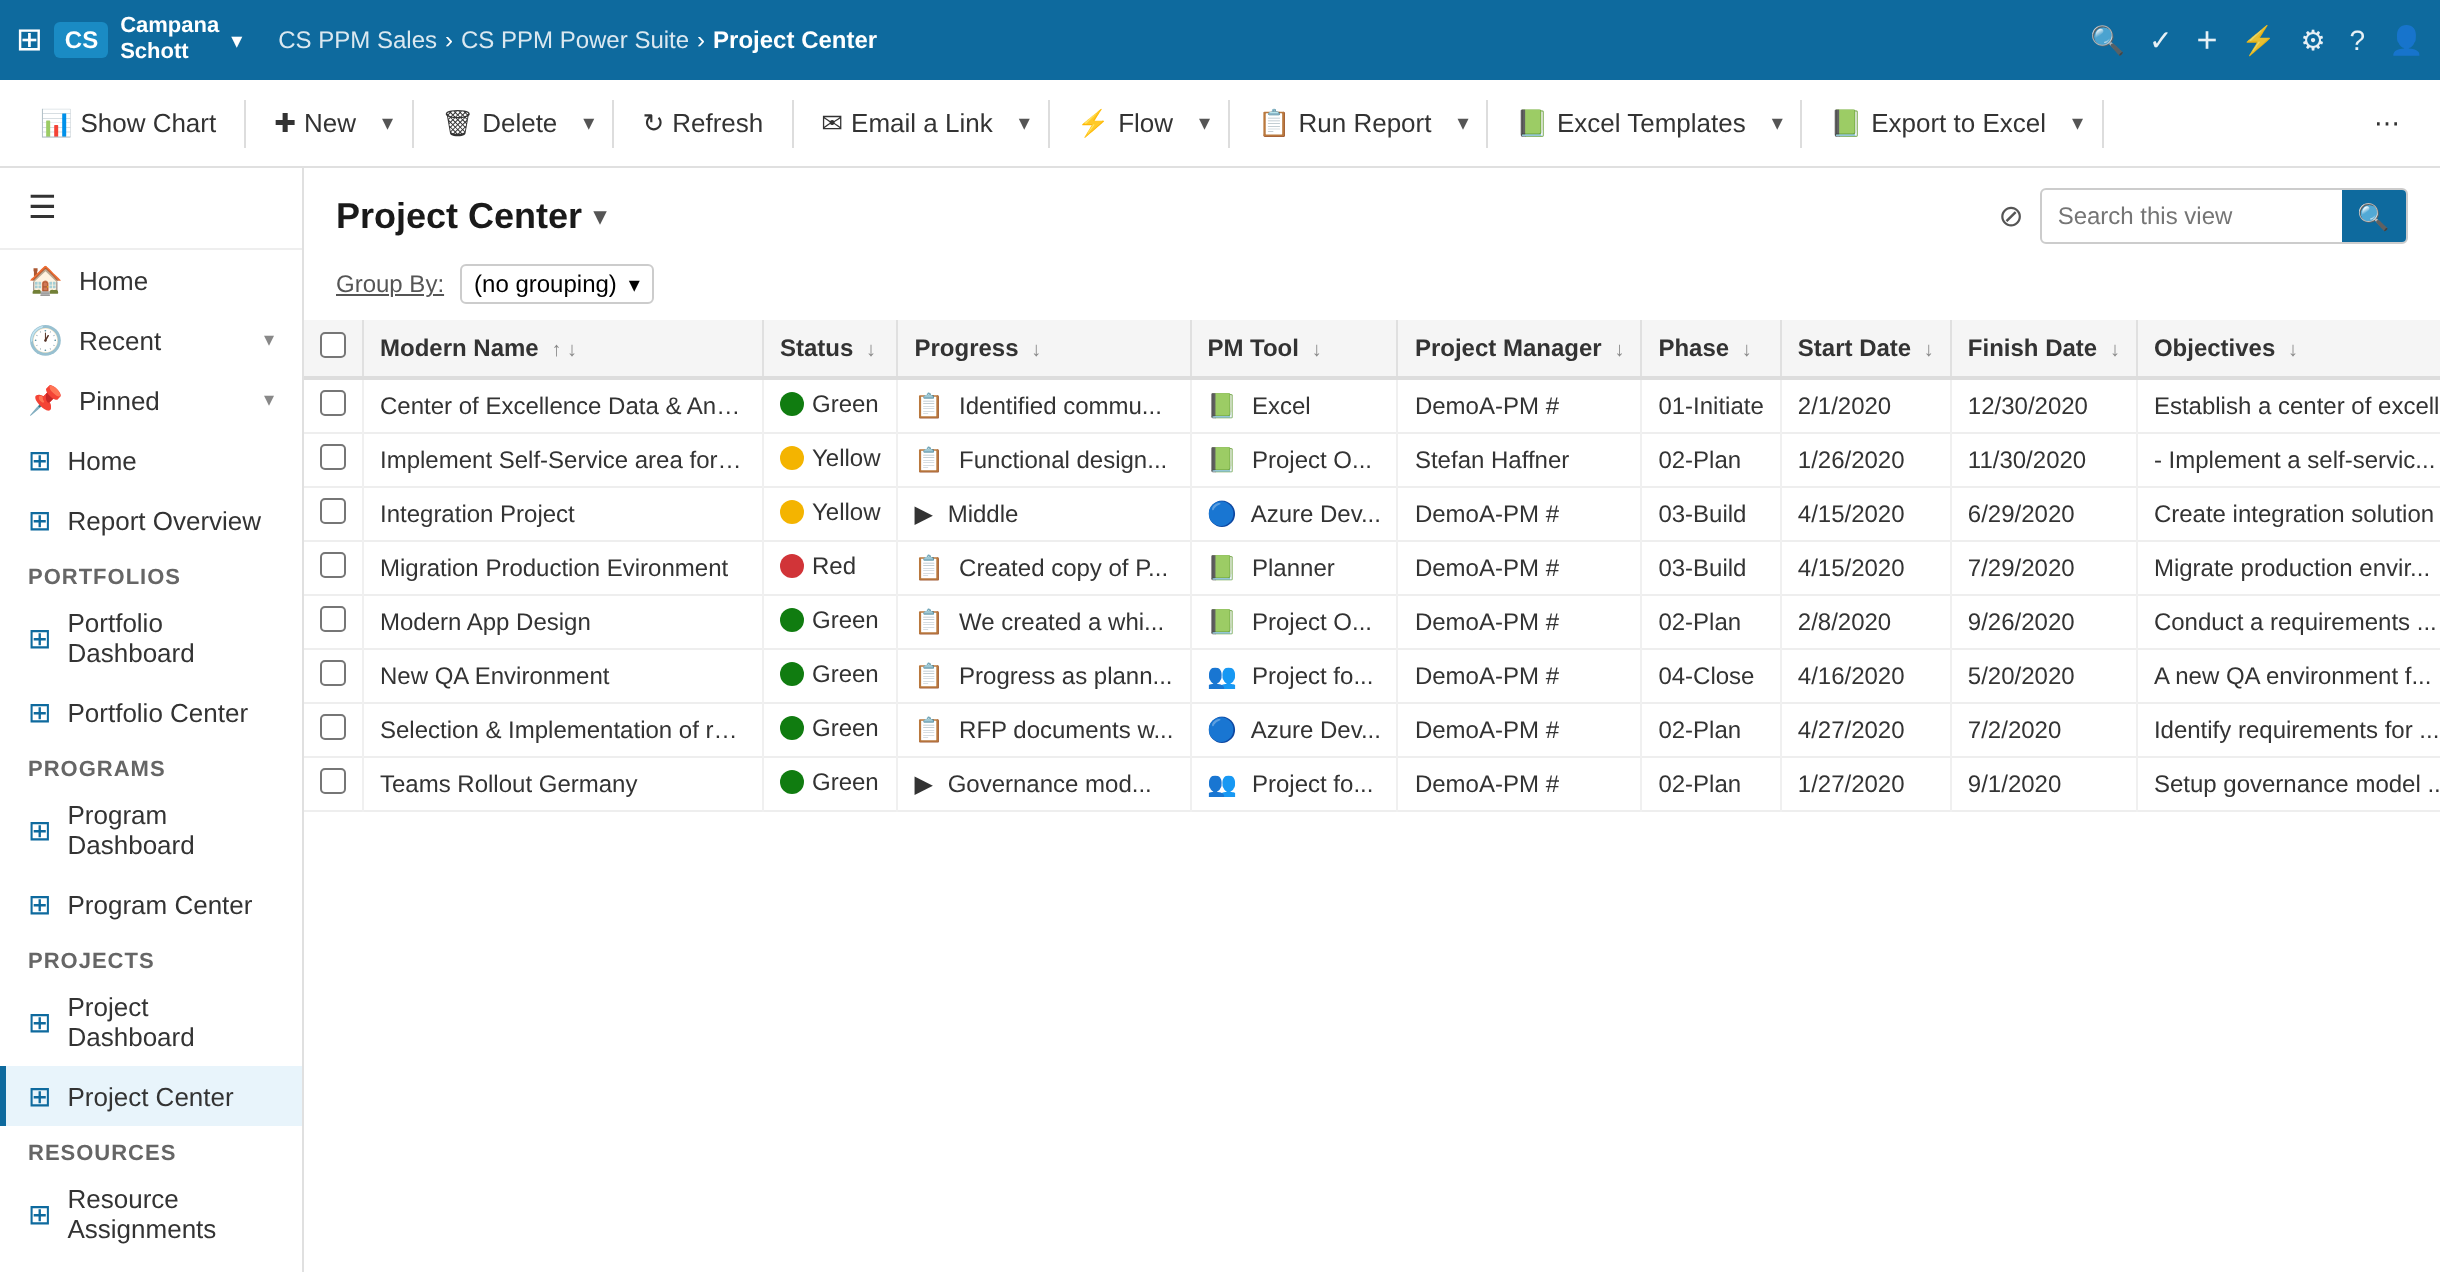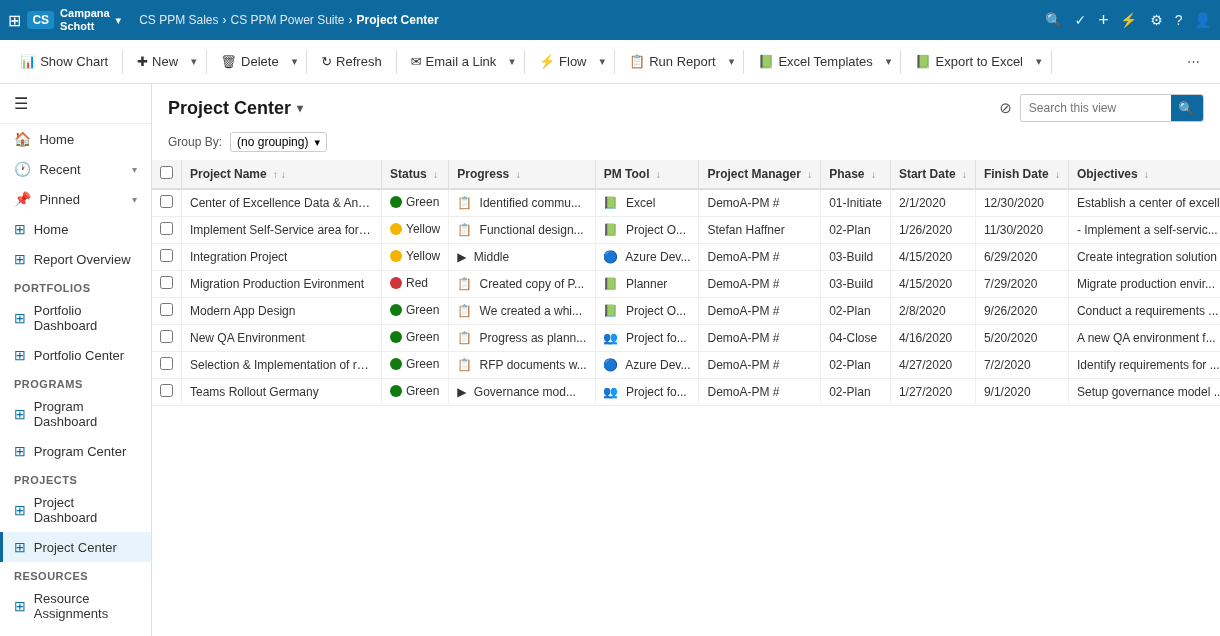--- a/index.html
+++ b/index.html
@@ -106,21 +106,21 @@
       background: #0e6a9e; color: #fff; border: none; padding: 0 8px;
       height: 100%; cursor: pointer; font-size: 13px;
     }
 
     
     .group-by-bar {
       padding: 4px 16px 8px;
       display: flex; align-items: center; gap: 8px;
       flex-shrink: 0;
     }
-    .group-by-bar label { font-size: 12px; color: #555; }
+    .group-by-bar label { font-size: 12px; color: #555; text-decoration: underline; }
     .group-by-select {
       border: 1px solid #ccc; border-radius: 3px; padding: 2px 6px;
       font-size: 12px; background: #fff; cursor: pointer;
       display: flex; align-items: center; gap: 6px;
     }
 
     
     .table-container { flex: 1; overflow: auto; padding: 0; }
     table { width: 100%; border-collapse: collapse; font-size: 12px; }
     thead tr { background: #f5f5f5; border-bottom: 2px solid #ddd; }
@@ -321,21 +321,21 @@
     </div>
 
     <div class="table-container">
       <table>
         <thead>
           <tr>
             <th class="check-col">
               <input type="checkbox" style="">
             </th>
             <th>
-              <span>Project Name</span>
+              <span>Modern Name</span>
               <span class="sort-icon">↑ ↓</span>
             </th>
             <th>
               <span>Status</span>
               <span class="sort-icon">↓</span>
             </th>
             <th>
               <span>Progress</span>
               <span class="sort-icon">↓</span>
             </th>

